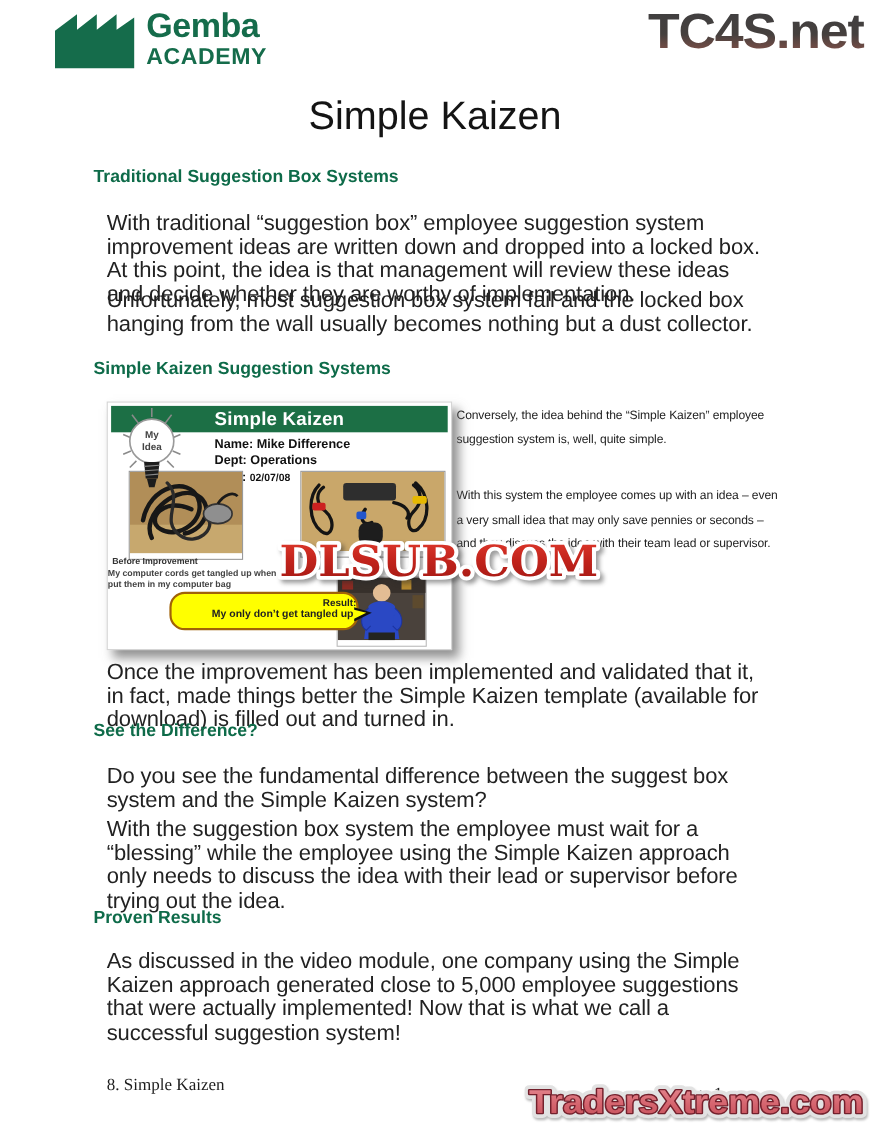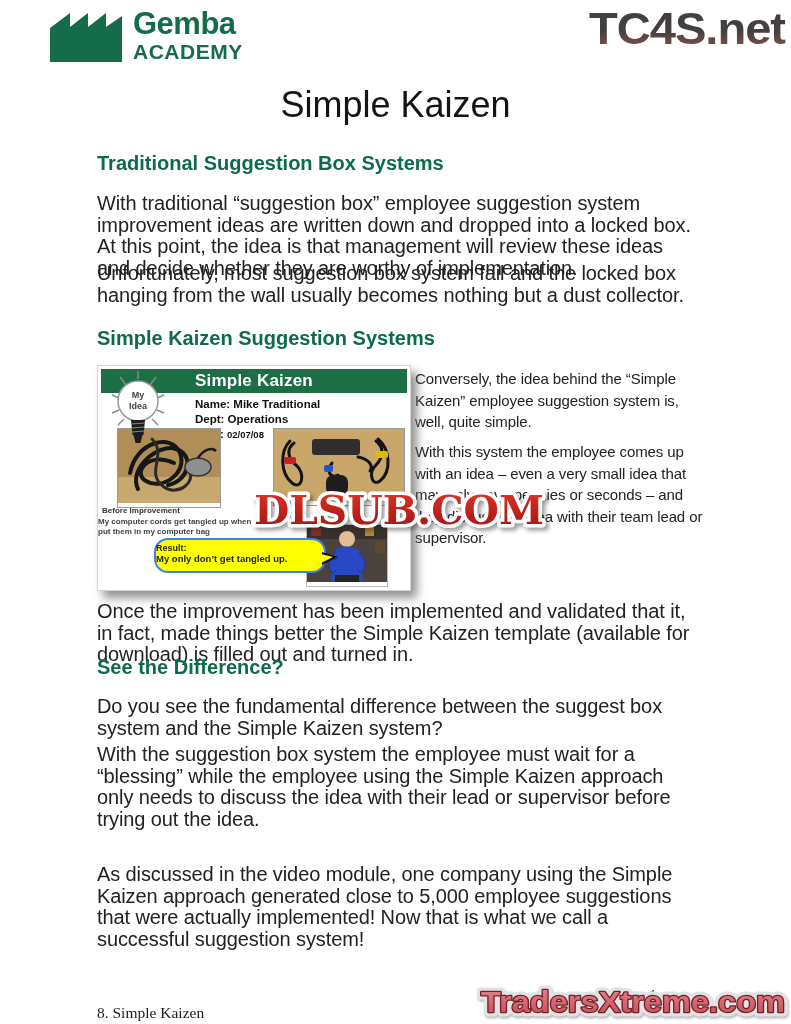--- a/index.html
+++ b/index.html
@@ -16,24 +16,24 @@
   .logo-sub  { font-size:21px; font-weight:bold; letter-spacing:0.5px; margin-top:2px; }
   
   .wm-topright { position:absolute; right:2px; top:2px; }
   .wm-center   { position:absolute; left:250px; top:484px; z-index:30;
                  filter:drop-shadow(3px 3px 2px rgba(40,40,40,.45)); }
   .wm-bottom   { position:absolute; left:477px; top:981px; z-index:30;
                  filter:drop-shadow(1px 2px 1px rgba(60,60,60,.35)); }
   
   .doc-title { position:absolute; top:84px; left:0; width:100%; text-align:center;
                font-size:36px; font-weight:400; color:#141414; letter-spacing:0; }
-  .h2 { position:absolute; left:97px; font-size:20px; font-weight:bold; color:#0e6b49; }
+  .h2 { position:absolute; left:85px; font-size:16px; font-weight:bold; color:#0e6b49; }
   .para { position:absolute; left:97px; width:604px; font-size:20px; line-height:21.5px;
           color:#222222; letter-spacing:-0.1px; }
-  .side-para { position:absolute; left:415px; width:292px; font-size:15px;
+  .side-para { position:absolute; left:415px; width:292px; font-size:11px;
                line-height:21.5px; color:#222222; letter-spacing:-0.1px; }
   
   .slide { position:absolute; left:97px; top:365px; width:314px; height:226px;
            background:#ffffff; border:1px solid #d5d5d5;
            box-shadow:6px 7px 9px rgba(110,110,110,.75); z-index:5; }
   .slide-header { position:absolute; left:3px; top:3px; width:306px; height:24px;
                   background:#1c6f45; color:#ffffff; text-align:center;
                   font-size:17px; font-weight:bold; line-height:24px; letter-spacing:0.2px; }
   .bulb { position:absolute; left:8px; top:3px; z-index:6; }
   .slide-info { position:absolute; left:97px; top:31px; font-size:11.5px; font-weight:bold;
@@ -41,32 +41,32 @@
   .slide-info .date-val { font-size:9.5px; }
   .photo { position:absolute; border:1px solid #9a9a9a; }
   .photo-before { left:19px; top:62px; }
   .photo-after  { left:175px; top:62px; }
   .photo-man    { left:208px; top:158px; border:1px solid #bbb; }
   .before-caption { position:absolute; left:4px; top:140px; width:160px; text-align:left;
                     font-size:8px; font-weight:bold; color:#333; }
   .before-text { position:absolute; left:0px; top:151px; width:170px; text-align:left;
                  font-size:8px; font-weight:600; color:#444; line-height:9.5px; }
   .bubble { position:absolute; left:56px; top:172px; width:172px; height:35px;
-            background:#ffff00; border:2px solid #3b82f6; border-radius:14px;
-            text-align:left; padding-top:3px; z-index:7; }
+            background:#ffff00; border:2px solid #a16207; border-radius:14px;
+            text-align:right; padding-top:3px; z-index:7; }
   .bubble::after { content:""; position:absolute; right:-14px; top:12px;
                    border-left:16px solid #111; border-top:5px solid transparent;
                    border-bottom:8px solid transparent; }
   .bubble::before { content:""; position:absolute; right:-9px; top:14px;
                     border-left:12px solid #ffff00; border-top:3px solid transparent;
                     border-bottom:6px solid transparent; z-index:1; }
   .bubble .r-label { font-size:9px; font-weight:bold; color:#222; }
   .bubble .r-text  { font-size:9.5px; font-weight:bold; color:#222; }
   
-  .footer-left  { position:absolute; left:97px; top:1004px; font-family:"Liberation Serif", serif;
+  .footer-left  { position:absolute; left:97px; top:978px; font-family:"Liberation Serif", serif;
                   font-size:15.5px; color:#1d1d1d; }
   .footer-right { position:absolute; left:615px; top:986px; font-family:"Liberation Serif", serif;
                   font-size:15.5px; color:#1d1d1d; }
 </style>
 </head>
 <body>
 
 <div class="page">
 
   <div class="logo">
@@ -125,21 +125,21 @@
         <path d="M27.5 66 h9 l-2 8 h-5 z" fill="#1c1c1c"></path>
         <g stroke="#888" stroke-width="1">
             <line x1="25" y1="55" x2="39" y2="54"></line>
             <line x1="25.5" y1="59" x2="38.5" y2="58"></line>
             <line x1="26" y1="63" x2="38" y2="62"></line>
           </g>
       </svg>
     </span>
 
     <div class="slide-info">
-      <div>Name: Mike Traditional</div>
+      <div>Name: Mike Difference</div>
       <div>Dept: Operations</div>
       <div><span>Date: </span><span class="date-val">02/07/08</span></div>
     </div>
 
     <span class="photo photo-before">
       <svg width="102" height="74" viewBox="0 0 102 74">
         <rect width="102" height="74" fill="#b18e58"></rect>
         <rect y="48" width="102" height="26" fill="#c7a86e"></rect>
         <g fill="none" stroke="#171717" stroke-width="4" stroke-linecap="round">
           <path d="M12 44 C18 12, 54 4, 62 24 C70 44, 44 62, 28 52 C14 44, 30 22, 56 34"></path>
@@ -211,20 +211,21 @@
       <text x="4" y="40" font-family="DejaVu Serif, serif" font-size="39" font-weight="bold" fill="url(#dl-grad)" stroke="#ffffff" stroke-width="7" paint-order="stroke" stroke-linejoin="round" textLength="290" lengthAdjust="spacingAndGlyphs">DLSUB.COM</text>
     </svg>
   </div>
 
   <div class="para" style="top:601px">Once the improvement has been implemented and validated that it, in fact, made things better the Simple Kaizen template (available for download) is filled out and turned in.</div>
 
   <div class="h2" style="top:656px">See the Difference?</div>
   <div class="para" style="top:696px">Do you see the fundamental difference between the suggest box system and the Simple Kaizen system?</div>
   <div class="para" style="top:744px">With the suggestion box system the employee must wait for a “blessing” while the employee using the Simple Kaizen approach only needs to discuss the idea with their lead or supervisor before trying out the idea.</div>
 
+  <div class="h2" style="top:826px">Proven Results</div>
   <div class="para" style="top:864px">As discussed in the video module, one company using the Simple Kaizen approach generated close to 5,000 employee suggestions that were actually implemented!  Now that is what we call a successful suggestion system!</div>
 
   <div class="footer-left">8. Simple Kaizen</div>
   <div class="footer-right">Page 1</div>
 
   <div class="wm-bottom">
     <svg width="314" height="42" viewBox="0 0 314 42">
       <defs>
         <linearGradient id="tx-grad" x1="0" y1="0" x2="0" y2="1">
           <stop offset="0%" stop-color="#e58a92"></stop>

